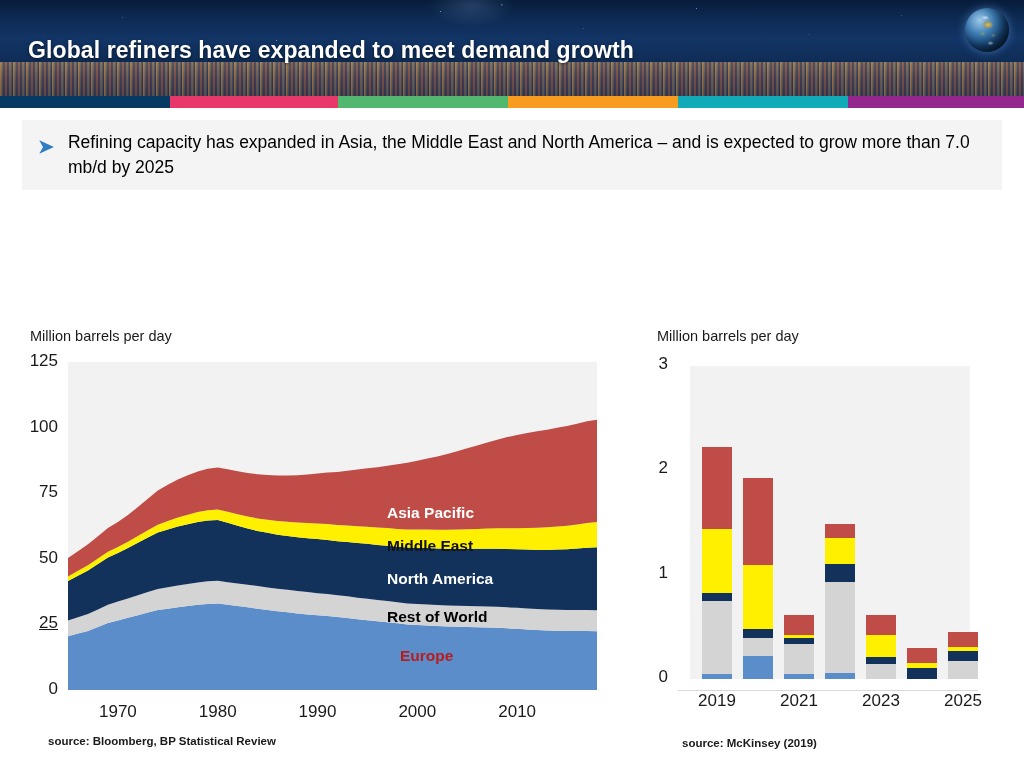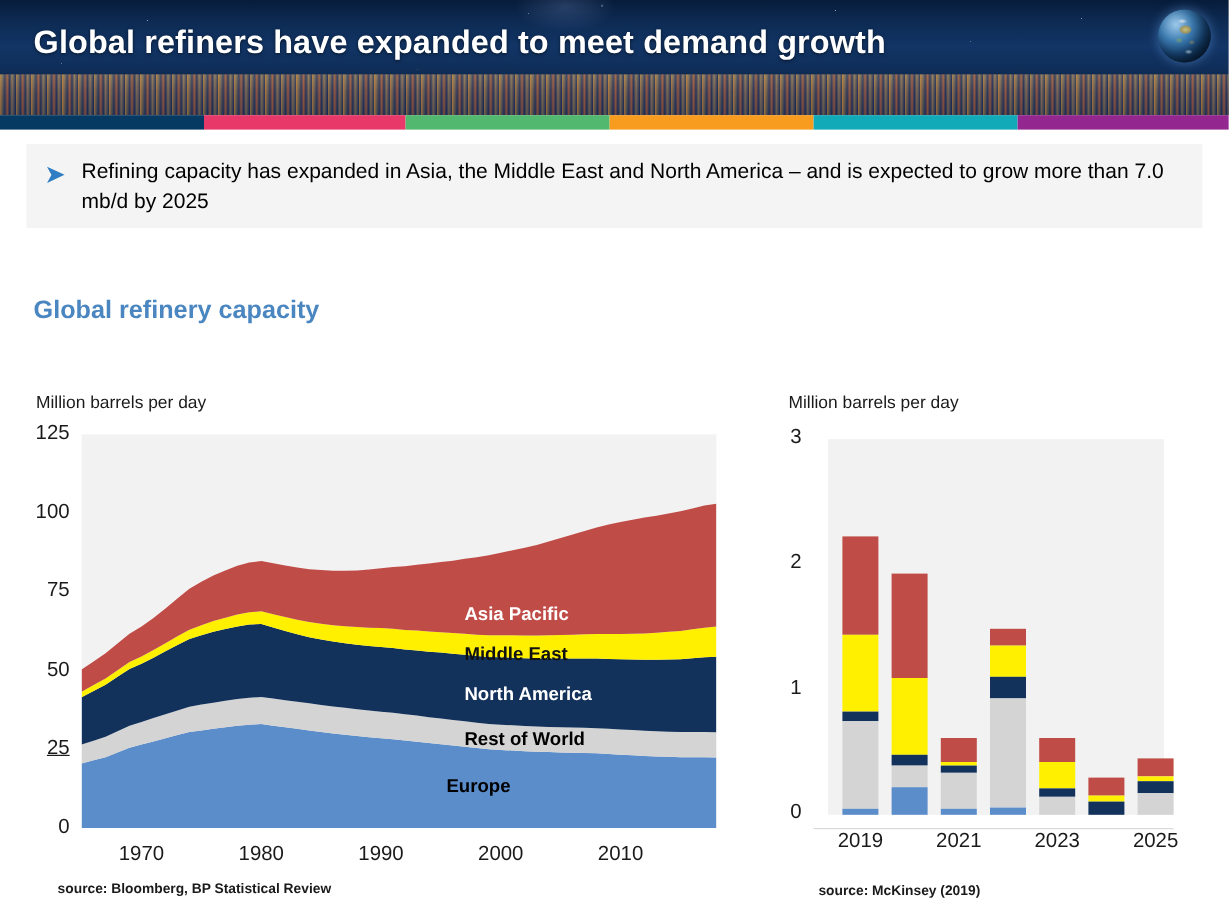--- a/index.html
+++ b/index.html
@@ -30,22 +30,22 @@
   }
   .cityglow{position:absolute;left:0;right:0;top:62px;height:34px;
     background:
       repeating-linear-gradient(90deg,
         rgba(255,170,60,.55) 0px, rgba(255,210,120,.25) 2px, rgba(40,60,110,.5) 4px,
         rgba(255,130,60,.45) 6px, rgba(30,50,100,.6) 8px, rgba(255,200,110,.35) 10px,
         rgba(25,45,95,.65) 13px),
       linear-gradient(180deg, rgba(255,190,110,.35) 0%, rgba(90,70,80,.55) 45%, rgba(16,30,62,.9) 100%);
     filter:blur(.4px);
   }
-  .header h1{position:absolute;left:28px;top:20px;margin:0;
-    font-size:27px;font-weight:bold;color:#ffffff;letter-spacing:.1px;
+  .header h1{position:absolute;left:28px;top:37px;margin:0;
+    font-size:23px;font-weight:bold;color:#ffffff;letter-spacing:.1px;
     text-shadow:0 1px 3px rgba(0,0,0,.6);}
   .globe{position:absolute;right:15px;top:8px;width:44px;height:44px;border-radius:50%;
     background:
       radial-gradient(circle at 34% 28%, #9ec9ea 0%, #3f7fb5 32%, #1b4f86 58%, #0a2a50 82%, #05172f 100%);
     box-shadow:0 0 10px rgba(120,180,255,.45), inset -6px -6px 12px rgba(0,0,0,.55);
     overflow:hidden;}
   .globe::after{content:"";position:absolute;inset:0;
     background:
       radial-gradient(7px 5px at 52% 38%, #cbbd7a 0%, rgba(160,145,80,.85) 60%, transparent 75%),
       radial-gradient(5px 4px at 40% 58%, rgba(120,160,110,.8) 0%, transparent 70%),
@@ -101,21 +101,20 @@
       <div style="background: rgb(248, 156, 32); width: 170px;"></div>
       <div style="background: rgb(16, 170, 184); width: 170px;"></div>
       <div style="background: rgb(147, 38, 143); width: 176px;"></div>
     </div>
 
   <div class="callout">
     <span class="bullet-icon">➤</span>
     <span class="callout-text">Refining capacity has expanded in Asia, the Middle East and North America – and is expected to grow more than 7.0 mb/d by 2025</span>
   </div>
 
-  <div class="panel-title" style="left:28px;top:246px;width:330px;">Global refinery capacity</div>
   <div class="axis-caption" style="left:30px;top:328px;">Million barrels per day</div>
 
   <div id="leftYAxis">
       <div class="ylab" style="left: 8px; width: 50px; top: 679px;">0</div>
       <div class="ylab" style="left: 8px; width: 50px; top: 613.4px; text-decoration: underline;">25</div>
       <div class="ylab" style="left: 8px; width: 50px; top: 547.8px;">50</div>
       <div class="ylab" style="left: 8px; width: 50px; top: 482.2px;">75</div>
       <div class="ylab" style="left: 8px; width: 50px; top: 416.6px;">100</div>
       <div class="ylab" style="left: 8px; width: 50px; top: 351px;">125</div>
     </div>
@@ -126,21 +125,21 @@
         <path d="M 0.00 219.10 L 9.98 213.86 L 19.96 208.61 L 29.94 202.05 L 39.92 195.49 L 49.91 191.03 L 59.89 186.04 L 69.87 180.79 L 79.85 175.55 L 89.83 170.56 L 99.81 167.41 L 109.79 164.52 L 119.77 162.16 L 129.75 160.06 L 139.74 158.49 L 149.72 157.96 L 159.70 160.85 L 169.68 163.74 L 179.66 166.62 L 189.64 168.99 L 199.62 170.82 L 209.60 172.66 L 219.58 173.97 L 229.57 175.28 L 239.55 176.33 L 249.53 177.12 L 259.51 177.91 L 269.49 179.22 L 279.47 180.01 L 289.45 181.06 L 299.43 181.84 L 309.42 182.89 L 319.40 183.68 L 329.38 184.73 L 339.36 185.52 L 349.34 185.78 L 359.32 186.04 L 369.30 186.57 L 379.28 186.83 L 389.26 186.83 L 399.25 186.83 L 409.23 186.83 L 419.21 186.83 L 429.19 186.83 L 439.17 187.09 L 449.15 187.35 L 459.13 187.62 L 469.11 187.88 L 479.09 187.88 L 489.08 187.62 L 499.06 187.35 L 509.04 186.57 L 519.02 185.78 L 529.00 185.25 L 529.00 248.23 L 519.02 247.97 L 509.04 247.97 L 499.06 247.97 L 489.08 247.71 L 479.09 247.44 L 469.11 246.92 L 459.13 246.39 L 449.15 245.87 L 439.17 245.34 L 429.19 244.82 L 419.21 244.56 L 409.23 244.29 L 399.25 244.03 L 389.26 243.77 L 379.28 243.51 L 369.30 242.98 L 359.32 242.46 L 349.34 241.93 L 339.36 241.41 L 329.38 240.36 L 319.40 239.05 L 309.42 238.00 L 299.43 236.68 L 289.45 235.64 L 279.47 234.32 L 269.49 233.27 L 259.51 231.96 L 249.53 231.17 L 239.55 230.12 L 229.57 229.08 L 219.58 227.76 L 209.60 226.71 L 199.62 225.40 L 189.64 224.09 L 179.66 222.78 L 169.68 221.47 L 159.70 220.15 L 149.72 218.84 L 139.74 219.37 L 129.75 220.42 L 119.77 221.99 L 109.79 223.56 L 99.81 225.14 L 89.83 226.98 L 79.85 230.12 L 69.87 233.27 L 59.89 236.42 L 49.91 239.57 L 39.92 242.72 L 29.94 247.44 L 19.96 251.90 L 9.98 255.32 L 0.00 258.46 Z" fill="#12325c"></path>
         <path d="M 0.00 214.38 L 9.98 208.87 L 19.96 203.36 L 29.94 196.54 L 39.92 189.72 L 49.91 184.99 L 59.89 179.74 L 69.87 173.97 L 79.85 168.20 L 89.83 162.69 L 99.81 159.01 L 109.79 155.60 L 119.77 152.72 L 129.75 150.09 L 139.74 148.26 L 149.72 147.47 L 159.70 149.83 L 169.68 152.19 L 179.66 154.55 L 189.64 156.39 L 199.62 157.70 L 209.60 159.01 L 219.58 159.80 L 229.57 160.59 L 239.55 161.11 L 249.53 161.38 L 259.51 161.90 L 269.49 162.95 L 279.47 163.48 L 289.45 164.26 L 299.43 164.79 L 309.42 165.57 L 319.40 166.10 L 329.38 166.89 L 339.36 167.41 L 349.34 167.41 L 359.32 167.41 L 369.30 167.67 L 379.28 167.67 L 389.26 167.41 L 399.25 167.15 L 409.23 166.89 L 419.21 166.62 L 429.19 166.36 L 439.17 166.36 L 449.15 166.36 L 459.13 166.10 L 469.11 165.84 L 479.09 165.31 L 489.08 164.52 L 499.06 163.74 L 509.04 162.43 L 519.02 161.11 L 529.00 160.06 L 529.00 185.25 L 519.02 185.78 L 509.04 186.57 L 499.06 187.35 L 489.08 187.62 L 479.09 187.88 L 469.11 187.88 L 459.13 187.62 L 449.15 187.35 L 439.17 187.09 L 429.19 186.83 L 419.21 186.83 L 409.23 186.83 L 399.25 186.83 L 389.26 186.83 L 379.28 186.83 L 369.30 186.57 L 359.32 186.04 L 349.34 185.78 L 339.36 185.52 L 329.38 184.73 L 319.40 183.68 L 309.42 182.89 L 299.43 181.84 L 289.45 181.06 L 279.47 180.01 L 269.49 179.22 L 259.51 177.91 L 249.53 177.12 L 239.55 176.33 L 229.57 175.28 L 219.58 173.97 L 209.60 172.66 L 199.62 170.82 L 189.64 168.99 L 179.66 166.62 L 169.68 163.74 L 159.70 160.85 L 149.72 157.96 L 139.74 158.49 L 129.75 160.06 L 119.77 162.16 L 109.79 164.52 L 99.81 167.41 L 89.83 170.56 L 79.85 175.55 L 69.87 180.79 L 59.89 186.04 L 49.91 191.03 L 39.92 195.49 L 29.94 202.05 L 19.96 208.61 L 9.98 213.86 L 0.00 219.10 Z" fill="#fff000"></path>
         <path d="M 0.00 196.01 L 9.98 189.19 L 19.96 182.37 L 29.94 174.23 L 39.92 166.10 L 49.91 160.06 L 59.89 152.98 L 69.87 145.11 L 79.85 136.71 L 89.83 128.58 L 99.81 122.80 L 109.79 117.56 L 119.77 113.36 L 129.75 109.42 L 139.74 106.80 L 149.72 105.48 L 159.70 107.32 L 169.68 109.16 L 179.66 111.00 L 189.64 112.31 L 199.62 113.09 L 209.60 113.62 L 219.58 113.62 L 229.57 113.36 L 239.55 112.57 L 249.53 111.52 L 259.51 110.47 L 269.49 109.95 L 279.47 108.63 L 289.45 107.58 L 299.43 106.27 L 309.42 105.22 L 319.40 103.65 L 329.38 102.34 L 339.36 100.76 L 349.34 98.66 L 359.32 96.56 L 369.30 94.46 L 379.28 92.10 L 389.26 89.22 L 399.25 86.33 L 409.23 83.44 L 419.21 80.56 L 429.19 77.67 L 439.17 75.05 L 449.15 72.95 L 459.13 71.11 L 469.11 69.27 L 479.09 67.70 L 489.08 65.86 L 499.06 64.03 L 509.04 61.66 L 519.02 59.30 L 529.00 57.73 L 529.00 160.06 L 519.02 161.11 L 509.04 162.43 L 499.06 163.74 L 489.08 164.52 L 479.09 165.31 L 469.11 165.84 L 459.13 166.10 L 449.15 166.36 L 439.17 166.36 L 429.19 166.36 L 419.21 166.62 L 409.23 166.89 L 399.25 167.15 L 389.26 167.41 L 379.28 167.67 L 369.30 167.67 L 359.32 167.41 L 349.34 167.41 L 339.36 167.41 L 329.38 166.89 L 319.40 166.10 L 309.42 165.57 L 299.43 164.79 L 289.45 164.26 L 279.47 163.48 L 269.49 162.95 L 259.51 161.90 L 249.53 161.38 L 239.55 161.11 L 229.57 160.59 L 219.58 159.80 L 209.60 159.01 L 199.62 157.70 L 189.64 156.39 L 179.66 154.55 L 169.68 152.19 L 159.70 149.83 L 149.72 147.47 L 139.74 148.26 L 129.75 150.09 L 119.77 152.72 L 109.79 155.60 L 99.81 159.01 L 89.83 162.69 L 79.85 168.20 L 69.87 173.97 L 59.89 179.74 L 49.91 184.99 L 39.92 189.72 L 29.94 196.54 L 19.96 203.36 L 9.98 208.87 L 0.00 214.38 Z" fill="#c04c47"></path>
       </svg>
   </div>
   <div id="leftSeriesLabels">
       <div class="serieslabel" style="left: 387px; top: 504px; color: rgb(255, 255, 255);">Asia Pacific</div>
       <div class="serieslabel" style="left: 387px; top: 537px; color: rgb(17, 17, 17);">Middle East</div>
       <div class="serieslabel" style="left: 387px; top: 570px; color: rgb(255, 255, 255);">North America</div>
       <div class="serieslabel" style="left: 387px; top: 608px; color: #000000;">Rest of World</div>
-      <div class="serieslabel" style="left: 372px; top: 647px; color: #000000;">Europe</div>
+      <div class="serieslabel" style="left: 400px; top: 647px; color: #b91c1c;">Europe</div>
     </div>
   <div id="leftXAxis">
       <div class="xlab" style="left: 77.9057px; width: 80px; top: 702px;">1970</div>
       <div class="xlab" style="left: 177.717px; width: 80px; top: 702px;">1980</div>
       <div class="xlab" style="left: 277.528px; width: 80px; top: 702px;">1990</div>
       <div class="xlab" style="left: 377.34px; width: 80px; top: 702px;">2000</div>
       <div class="xlab" style="left: 477.151px; width: 80px; top: 702px;">2010</div>
     </div>
   <div class="source" style="left:48px;top:735px;">source:  Bloomberg, BP Statistical Review</div>
 

